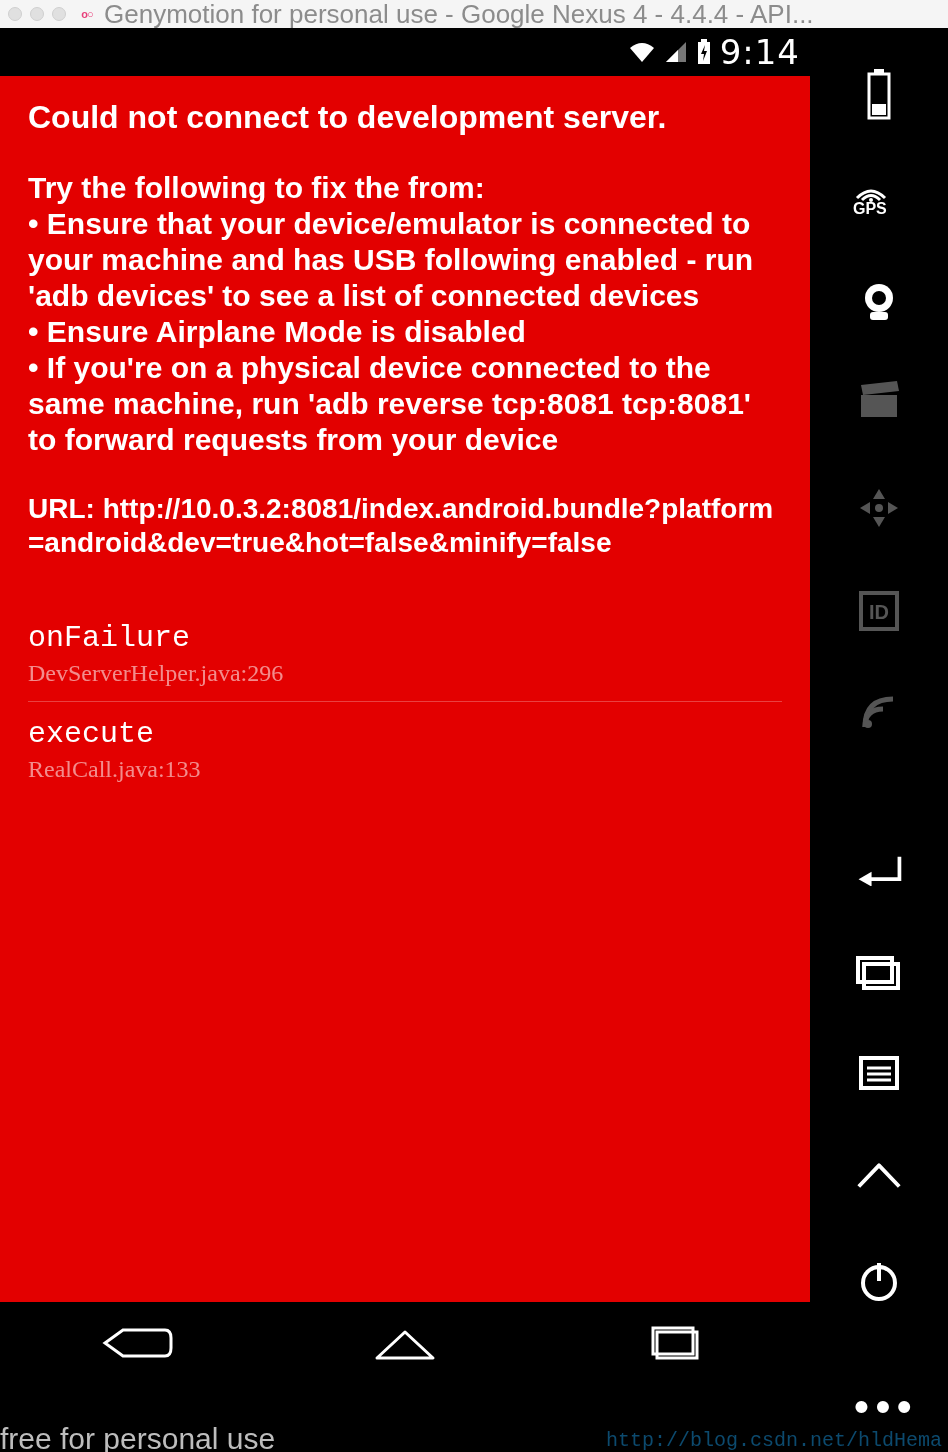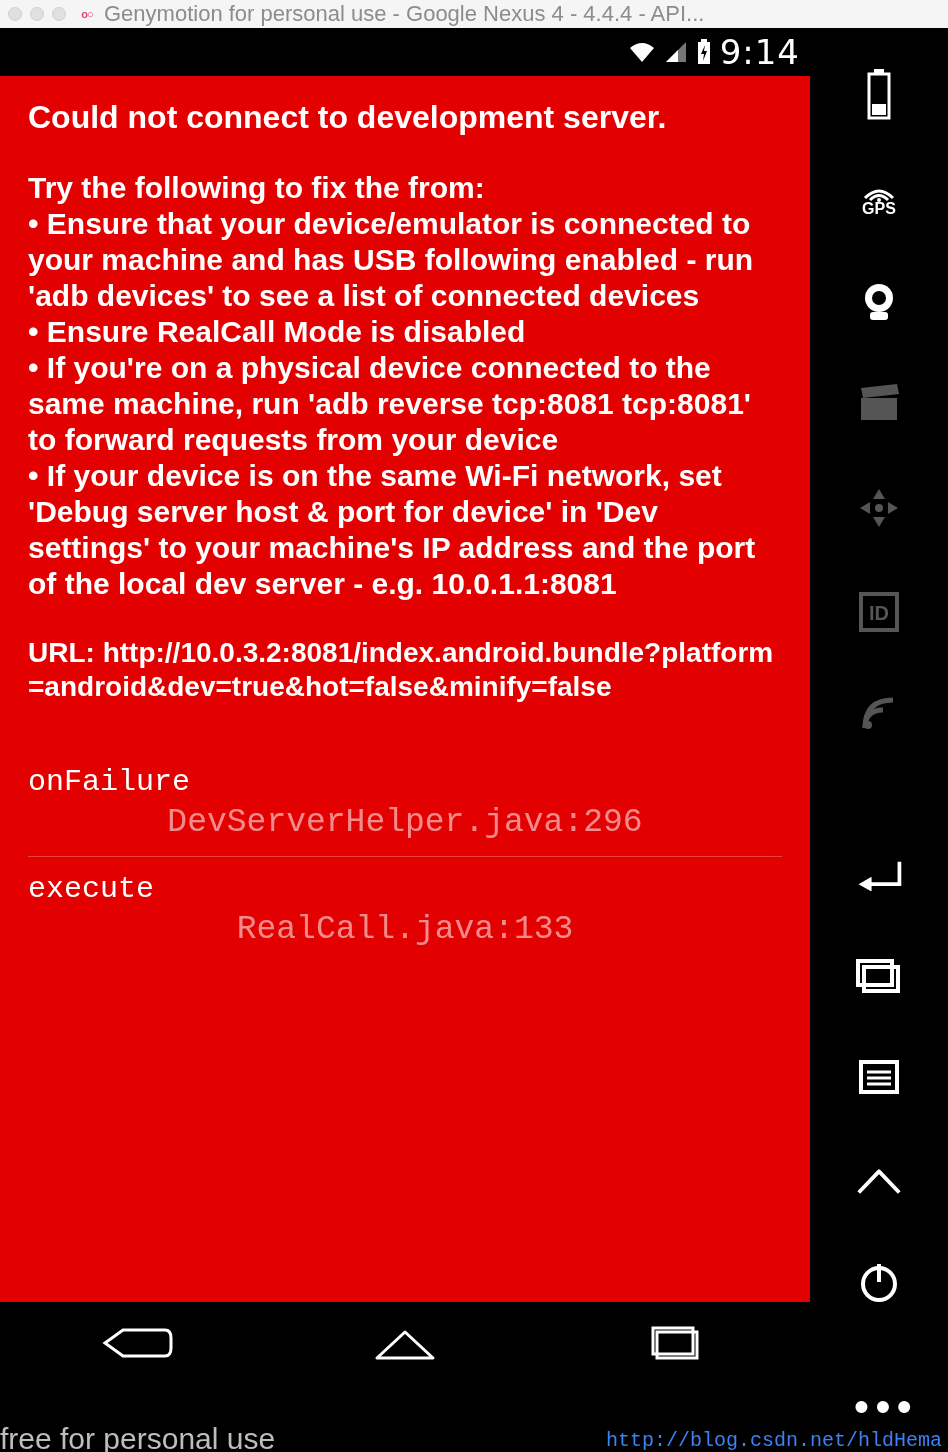--- a/index.html
+++ b/index.html
@@ -30,21 +30,21 @@
   .geny-logo {
     margin-left: 10px;
     width: 22px; height: 14px;
     display: flex; align-items: center; justify-content: center;
     font-size: 11px; font-weight: bold; color: #e83f7a;
     letter-spacing: -1px;
   }
   .window-title {
     flex: 1; text-align: left;
     margin-left: 6px;
-    font-size: 22px;
+    font-size: 26px;
     color: #8c8c8c;
     white-space: nowrap; overflow: hidden; text-overflow: ellipsis;
   }
   
   .emu-frame {
     position: absolute;
     left: 0; top: 28px;
     width: 948px; height: 1424px;
     background: #000;
   }
@@ -115,26 +115,25 @@
     border: none;
     border-top: 1px solid rgba(255,255,255,0.25);
   }
   .stack-fn {
     font-family: "Courier New", monospace;
     font-size: 30px;
     color: #ffffff;
     line-height: 1.2;
   }
   .stack-file {
-    font-family: Liberation Mono, monospace;
-    font-size: 33px;
+    font-family: Liberation Serif, serif;
+    font-size: 24px;
     color: rgba(255,255,255,0.55);
     line-height: 1.3;
     margin-top: 2px;
-    text-align: center;
   }
   .redbox-actions {
     position: absolute;
     left: 0; right: 0; bottom: 22px;
     display: flex;
     justify-content: space-around;
     align-items: center;
   }
   .redbox-btn {
     color: rgba(255,255,255,0.5);
@@ -163,21 +162,21 @@
     height: 1360px;
     background: #000;
     display: flex;
     flex-direction: column;
     align-items: center;
     padding-top: 40px;
     gap: 56px;
   }
   .tool-strip .tool, .tool-strip .tool-dim {
     width: 52px; height: 52px;
-    display: flex; align-items: center; justify-content: center;
+    display: flex; align-items: flex-start; justify-content: center;
     color: #fff;
     cursor: pointer;
   }
   .tool-dim { color: #555; }
   .tool-strip .spacer { flex: 1; }
   
   .overflow-dots {
     position: absolute;
     right: 30px; bottom: 20px;
     color: #fff;
@@ -188,21 +187,21 @@
   .footer-left {
     position: absolute;
     left: 0; bottom: -4px;
     font-size: 30px;
     color: #bdbdbd;
   }
   .footer-right {
     position: absolute;
     right: 6px; bottom: 0;
     font-size: 20px;
-    color: #3b82f6;
+    color: #0c4a6e;
     font-family: "SimSun","Courier New",monospace;
   }
 </style>
 </head>
 <body>
 
 <div class="mac-titlebar">
   <div class="traffic-lights">
     <div class="traffic-light"></div>
     <div class="traffic-light"></div>
@@ -236,23 +235,22 @@
           </svg>
       </span>
       <span class="status-time">9:14</span>
     </div>
 
     <div class="red-screen">
       <div class="err-title">Could not connect to development server.</div>
       <div class="err-section-head">Try the following to fix the from:</div>
       <div class="err-bullets" id="bullets">
           <div>• Ensure that your device/emulator is connected to your machine and has USB following enabled - run 'adb devices' to see a list of connected devices</div>
-          <div>• Ensure RealCall Mode is disabled</div>
+          <div>• Ensure Airplane Mode is disabled</div>
           <div>• If you're on a physical device connected to the same machine, run 'adb reverse tcp:8081 tcp:8081' to forward requests from your device</div>
-          <div>• If your device is on the same Wi-Fi network, set 'Debug server host &amp; port for device' in 'Dev settings' to your machine's IP address and the port of the local dev server - e.g. 10.0.1.1:8081</div>
         </div>
       <div class="err-url">
         <span>URL: </span><span>http://10.0.3.2:8081/index.android.bundle?platform=android&amp;dev=true&amp;hot=false&amp;minify=false</span>
       </div>
 
       <div class="stack" id="stack">
           <div class="stack-item">
             <div class="stack-fn">onFailure</div>
             <div class="stack-file">DevServerHelper.java:296</div>
           </div>

